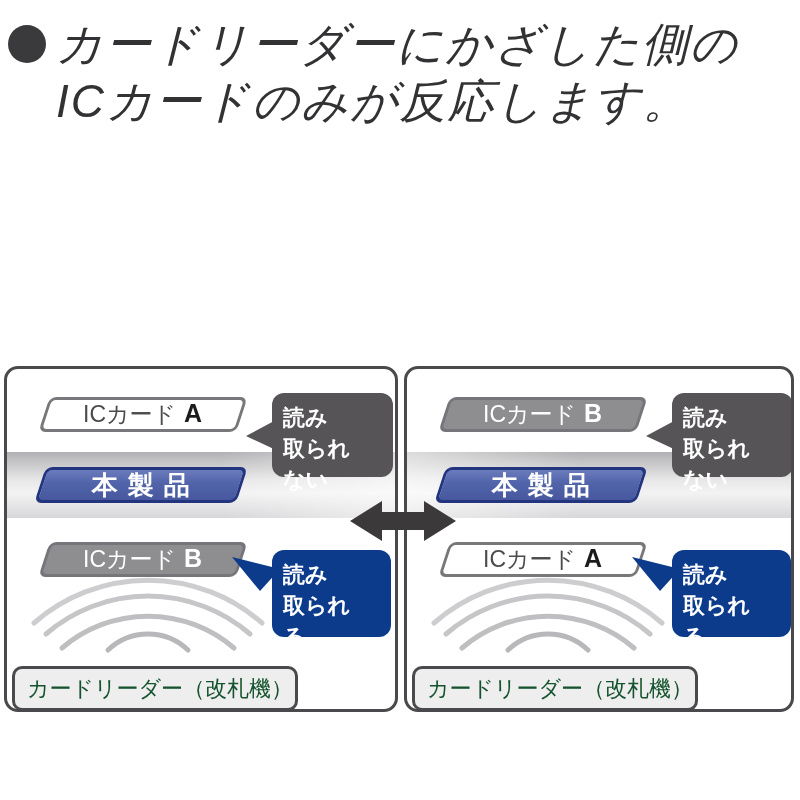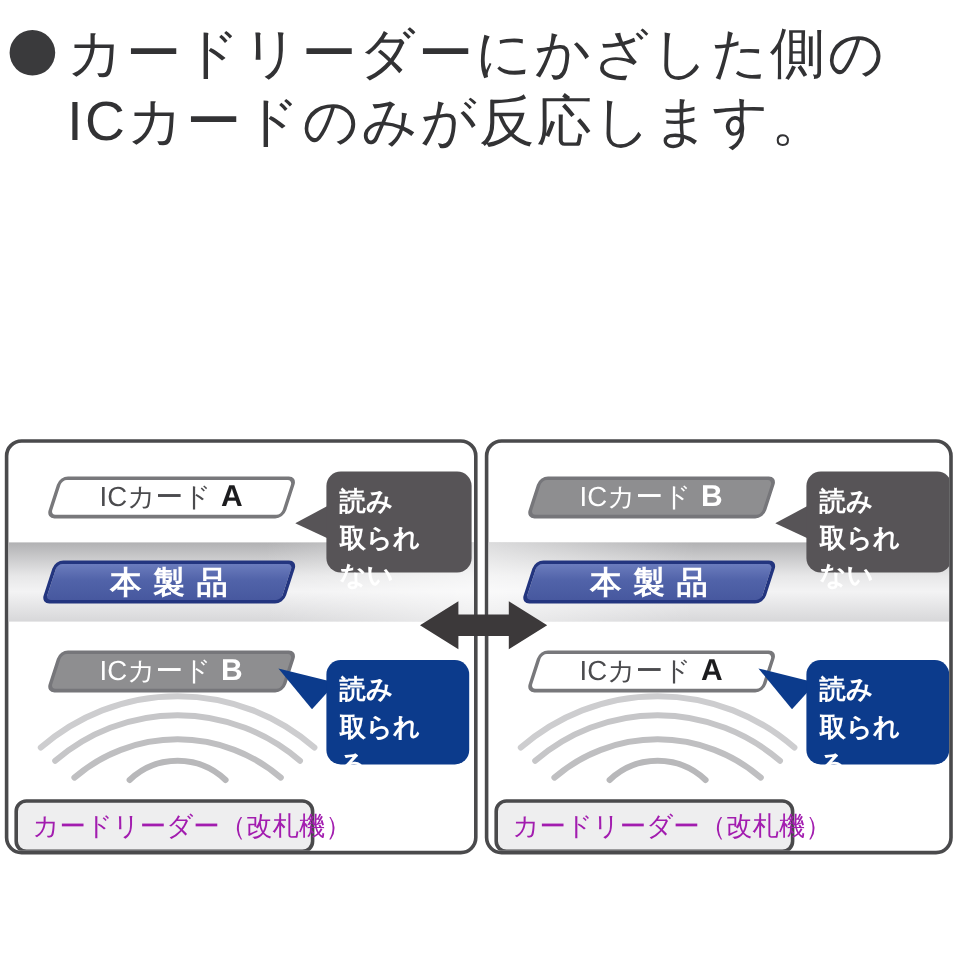--- a/index.html
+++ b/index.html
@@ -2,21 +2,21 @@
 <html style="--text: #323234; --bullet: #3a3a3c; --panel-border: #4a4a4c; --white-card-border: #78787b; --gray-card-fill: #8e8e90; --gray-card-border: #76767a; --product-fill: #5163a9; --product-border: #23357f; --dark-bubble: #575457; --blue-bubble: #0c3b8c; --reader-fill: #eeeeef; --arrow: #3c393a; --waves: #c1c1c3;"><head>
 <meta charset="utf-8">
 <style>
   html,body{margin:0;padding:0;background:#fff;}
   *{box-sizing:border-box;}
   .stage{
     position:relative;width:800px;height:800px;background:#ffffff;overflow:hidden;
     font-family:"Liberation Sans","DejaVu Sans",sans-serif;
   }
   
-  .bullet{position:absolute;left:8px;display:flex;gap:10px;}
+  .bullet{position:absolute;left:8px;display:flex;gap:10px;font-style:italic;}
   .bullet-1{top:16px;}
   .bullet-2{top:156px;}
   .dot{flex:none;width:38px;height:38px;border-radius:50%;background:var(--bullet,#3a3a3c);margin-top:9px;}
   .bullet p{margin:0;font-size:46px;line-height:57px;letter-spacing:2px;
     color:var(--text,#323234);white-space:pre-line;font-weight:500;}
   
   .diagram{position:absolute;left:0;top:366px;width:800px;height:352px;}
   .panel{position:absolute;top:0;height:346px;background:#fff;
     border:3px solid var(--panel-border,#4a4a4c);border-radius:14px;overflow:hidden;}
   .panel-left{left:4px;width:394px;}
@@ -49,24 +49,24 @@
   
   .bubble{position:absolute;border-radius:12px;color:#fff;font-weight:700;font-size:22px;
     line-height:1.42;padding:9px 21px 8px 11px;white-space:pre-line;z-index:4;}
   .bubble-dark{left:265px;top:24px;width:121px;height:84px;background:var(--dark-bubble,#575457);}
   .bubble-blue{left:265px;top:181px;width:119px;height:87px;background:var(--blue-bubble,#0c3b8c);}
   .tail{position:absolute;z-index:4;}
   .tail-dark{left:239px;top:51px;}
   .tail-blue{left:223px;top:186px;}
   
   .waves{position:absolute;left:23px;top:208px;z-index:2;}
-  .reader{position:absolute;left:5px;top:297px;width:250px;height:45px;z-index:5;
+  .reader{position:absolute;left:5px;top:297px;width:286px;height:45px;z-index:5;
     background:var(--reader-fill,#eeeeef);border:3px solid var(--panel-border,#4a4a4c);
     border-radius:10px;display:flex;align-items:center;padding-left:12px;
-    font-size:22px;color:#a21caf;white-space:nowrap;}
+    font-size:22px;color:#14532d;white-space:nowrap;}
   .swap-arrow{position:absolute;left:350px;top:131px;z-index:10;}
 </style>
 </head>
 <body>
 
 <div class="stage">
 
   <div class="bullet bullet-1">
     <span class="dot"></span>
     <p>カードリーダーにかざした側の

